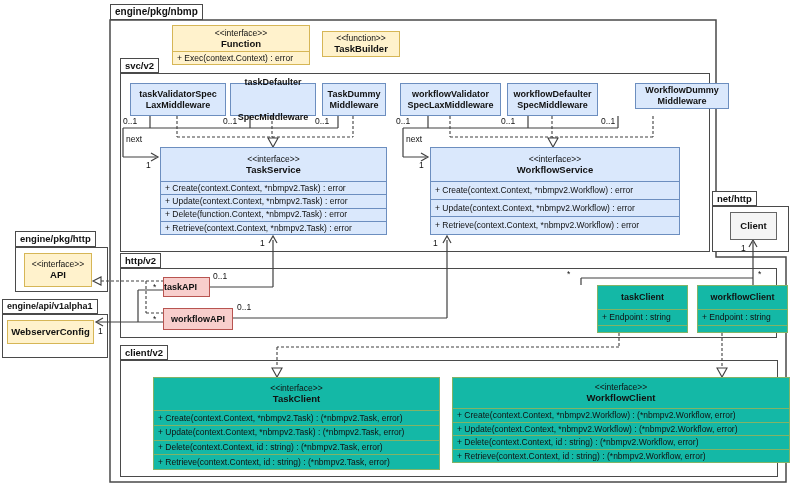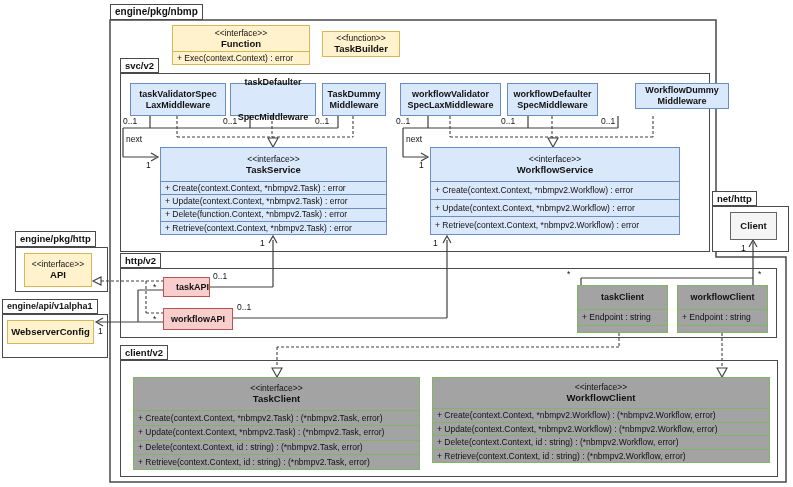--- a/index.html
+++ b/index.html
@@ -9,21 +9,21 @@
   #bg-layer{z-index:0;}
   #line-layer{z-index:3;}
   .pkg-body{position:absolute;background:#fff;border:1.5px solid #4a4a4a;box-sizing:border-box;z-index:1;}
   .pkg-tab{position:absolute;background:#fff;border:1.5px solid #4a4a4a;box-sizing:border-box;z-index:2;
            font-weight:bold;font-size:9.5px;line-height:1;display:flex;align-items:center;
            padding:0 4px;white-space:nowrap;}
   .uml-box{position:absolute;border:1.5px solid;box-sizing:border-box;z-index:10;display:flex;flex-direction:column;}
   .yellow{background:#FFF2CC;border-color:#D6B656;}
   .blue{background:#DAE8FC;border-color:#6C8EBF;}
   .pink{background:#F8CECC;border-color:#B85450;}
-  .green{background:#a3a3a3;border-color:#82B366;}
+  .green{background:#14b8a6;border-color:#82B366;margin-left:20px;}
   .gray{background:#F5F5F5;border-color:#666666;}
   .hdr{display:flex;flex-direction:column;justify-content:center;align-items:center;flex:0 0 auto;}
   .stereo{font-size:8.5px;line-height:1.2;}
   .cls-name{font-size:9.5px;font-weight:bold;line-height:1.2;white-space:nowrap;}
   .mw-line{font-size:9px;font-weight:bold;line-height:1.2;text-align:center;white-space:nowrap;}
   .mw{justify-content:center;}
   .m-row{font-size:8.5px;line-height:1;padding:0 0 0 4px;display:flex;align-items:center;
          box-sizing:border-box;white-space:nowrap;flex:1 1 auto;}
   .blue .m-row{border-top:1px solid #6C8EBF;}
   .green-sep{border-top:1px solid #82B366;}
@@ -177,21 +177,21 @@
   <div class="uml-box yellow ctr" style="left:24px;top:253px;width:68px;height:34px;">
     <div class="stereo" style="text-align:center;">&lt;&lt;interface&gt;&gt;</div>
     <div class="cls-name" style="text-align:center;">API</div>
   </div>
 
   <div class="uml-box yellow ctr" style="left:7px;top:320px;width:87px;height:24px;">
     <div class="cls-name" style="text-align:center;">WebserverConfig</div>
   </div>
 
   <div class="uml-box pink ctr" style="left:163px;top:277px;width:47px;height:20px;">
-    <div class="cls-name" style="text-align:right;font-size:9px;">taskAPI</div>
+    <div class="cls-name" style="text-align:left;font-size:9px;">taskAPI</div>
   </div>
   <div class="uml-box pink ctr" style="left:163px;top:308px;width:70px;height:22px;">
     <div class="cls-name" style="text-align:center;font-size:9px;">workflowAPI</div>
   </div>
 
   <div class="uml-box gray ctr" style="left:730px;top:212px;width:47px;height:28px;">
     <div class="cls-name" style="text-align:center;">Client</div>
   </div>
 
   <div class="uml-box green" style="left:577px;top:285px;width:91px;height:48px;">

